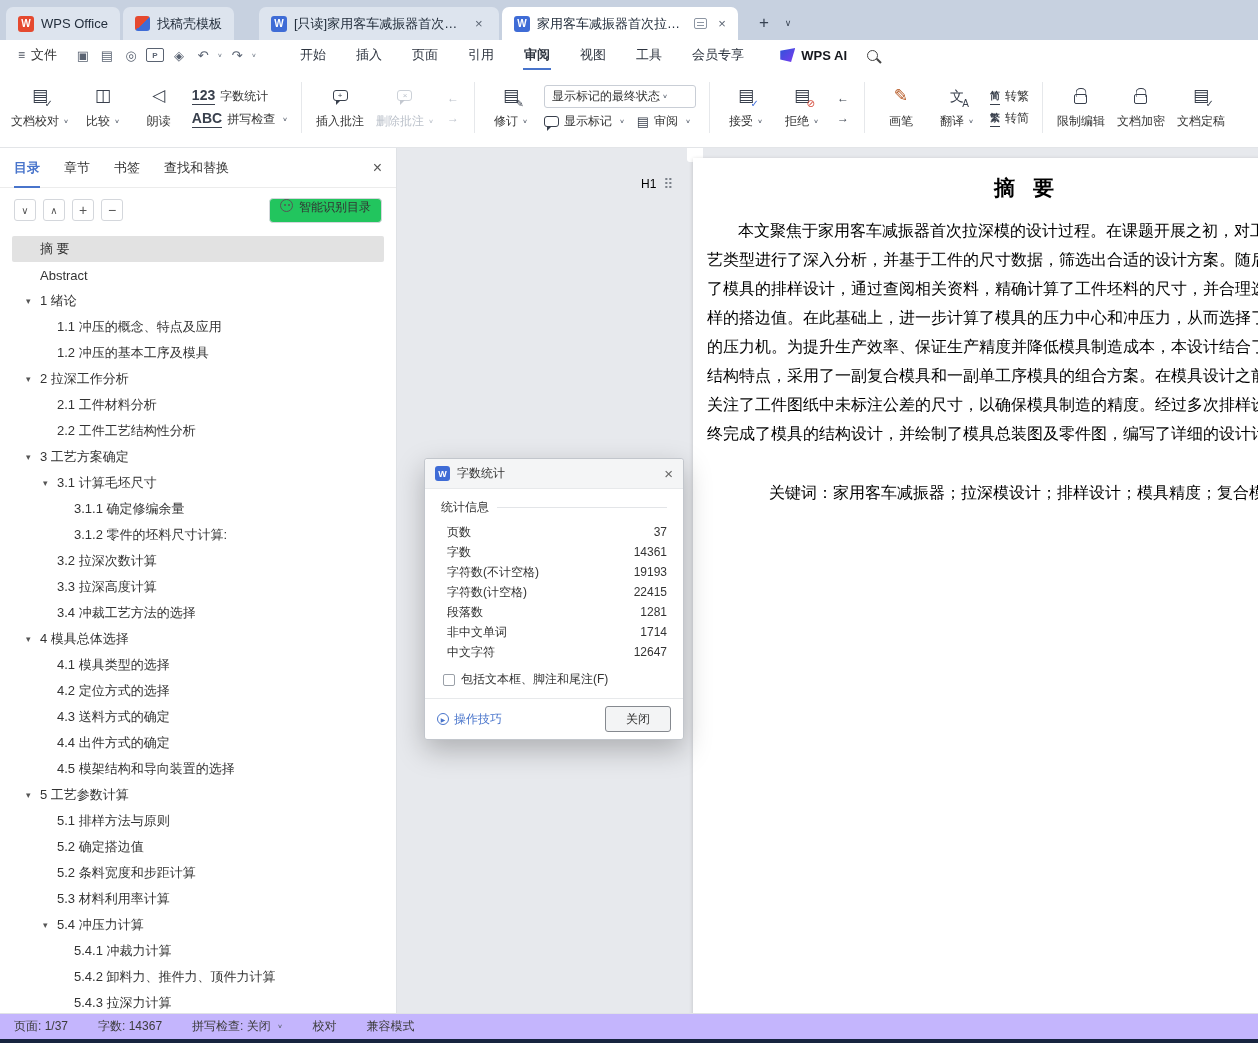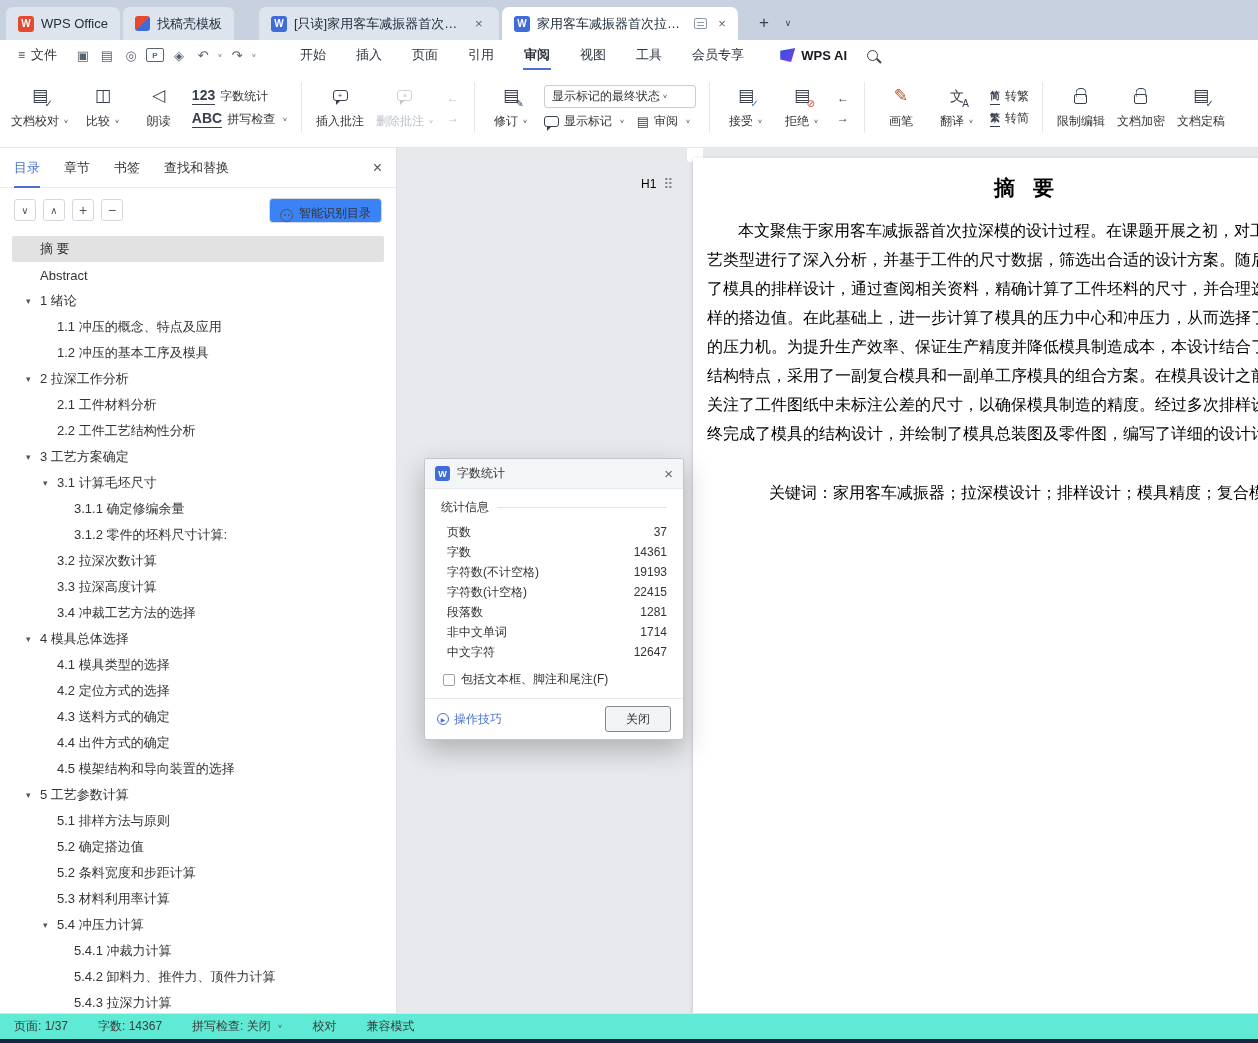--- a/index.html
+++ b/index.html
@@ -66,27 +66,27 @@
 .disabled .ic-bub::after{border-color:#c3c8d0 transparent transparent transparent}
 .ic-lock{width:13px;height:10px;border:1.5px solid #39404d;border-radius:2px;position:relative;display:inline-block;margin-top:7px}
 .ic-lock::before{content:"";position:absolute;left:50%;top:-7px;transform:translateX(-50%);width:9px;height:8px;border:1.5px solid #39404d;border-bottom:none;border-radius:5px 5px 0 0}
 .red{color:#d44a3a !important}.blue{color:#3f6cd6 !important}.orange{color:#b3541e !important}
 
 
 .main{flex:1;display:flex;min-height:0}
 .sidebar{width:397px;background:#fff;border-right:1px solid #dfe2e6;display:flex;flex-direction:column;flex:none}
 .sb-tabs{height:40px;display:flex;align-items:center;padding:0 14px;border-bottom:1px solid #ececec;font-size:13px;color:#333;gap:24px;flex:none}
 .sb-tab{position:relative;line-height:40px}
-.sb-tab.active{color:#4874cb;font-weight:normal}
+.sb-tab.active{color:#4874cb;font-weight:bold}
 .sb-tab.active::after{content:"";position:absolute;left:0;right:0;bottom:0;height:2px;background:#4874cb}
 .sb-close{margin-left:auto;font-size:16px;color:#555}
 .sb-tools{height:44px;display:flex;align-items:center;padding:0 14px;gap:7px;flex:none}
 .tool-btn{width:22px;height:22px;border:1px solid #d4d7dc;border-radius:3px;display:flex;align-items:center;justify-content:center;font-size:10px;color:#555;background:#fff}
 .tool-btn.pm{font-size:14px}
-.smart-btn{margin-left:auto;height:25px;border:1px solid #d4d7dc;border-radius:4px;display:flex;align-items:flex-end;gap:6px;padding:0 10px;font-size:12px;color:#333;background:#3b82f6}
+.smart-btn{margin-left:auto;height:25px;border:1px solid #d4d7dc;border-radius:4px;display:flex;align-items:flex-start;gap:6px;padding:0 10px;font-size:12px;color:#333;background:#22c55e}
 .smart-ic{width:13px;height:13px;border:1.3px solid #555;border-radius:50%;position:relative}
 .smart-ic::after{content:"";position:absolute;left:3px;top:4px;width:2px;height:2px;background:#555;border-radius:50%;box-shadow:4px 0 0 #555}
 .outline{flex:1;overflow:hidden;padding-top:4px}
 .o-row{height:26px;display:flex;align-items:center;margin:0 12px;font-size:13px;color:#333;border-radius:2px}
 .o-row.sel{background:#e2e2e2}
 .o-arrow{width:14px;flex:none;font-size:9px;color:#555}
 .o-label{white-space:nowrap;overflow:hidden}
 .lvl0{padding-left:14px}.lvl1{padding-left:31px}.lvl2{padding-left:48px}
 
 
@@ -114,21 +114,21 @@
 .wc-group::after{content:"";flex:1;height:1px;background:#e3e5e8}
 .wc-row{display:flex;justify-content:space-between;line-height:20px;padding-left:6px}
 .wc-check{display:flex;align-items:center;gap:6px;margin:9px 0 10px;padding-left:2px}
 .cbox{width:12px;height:12px;border:1px solid #9aa0a8;border-radius:2px;background:#fff;flex:none}
 .wc-footer{border-top:1px solid #e7e9eb;height:41px;display:flex;align-items:center;padding:13px 12px;justify-content:space-between}
 .tips{color:#4874cb;display:flex;gap:5px;align-items:center}
 .tip-ic{width:12px;height:12px;border:1.2px solid #4874cb;border-radius:50%;display:flex;align-items:center;justify-content:center;font-size:6px;color:#4874cb;flex:none}
 .btn-close{width:66px;height:26px;border:1px solid #85898f;border-radius:3px;background:#f3f4f5;display:flex;align-items:center;justify-content:center;color:#333}
 
 
-.statusbar{height:26px;background:#5eead4;border-top:1px solid #e0e2e6;display:flex;align-items:center;font-size:12px;color:#3c3c3c;padding:0 14px;gap:30px;flex:none}
+.statusbar{height:26px;background:#c4b5fd;border-top:1px solid #e0e2e6;display:flex;align-items:center;font-size:12px;color:#3c3c3c;padding:0 14px;gap:30px;flex:none}
 .sb-item{display:flex;align-items:center;gap:4px;white-space:nowrap}
 .bottom-edge{height:4px;background:#17243f;flex:none}
 </style>
 </head>
 <body>
 
 <div class="app">
 
   <div class="tabbar">
     <div class="wtab">

